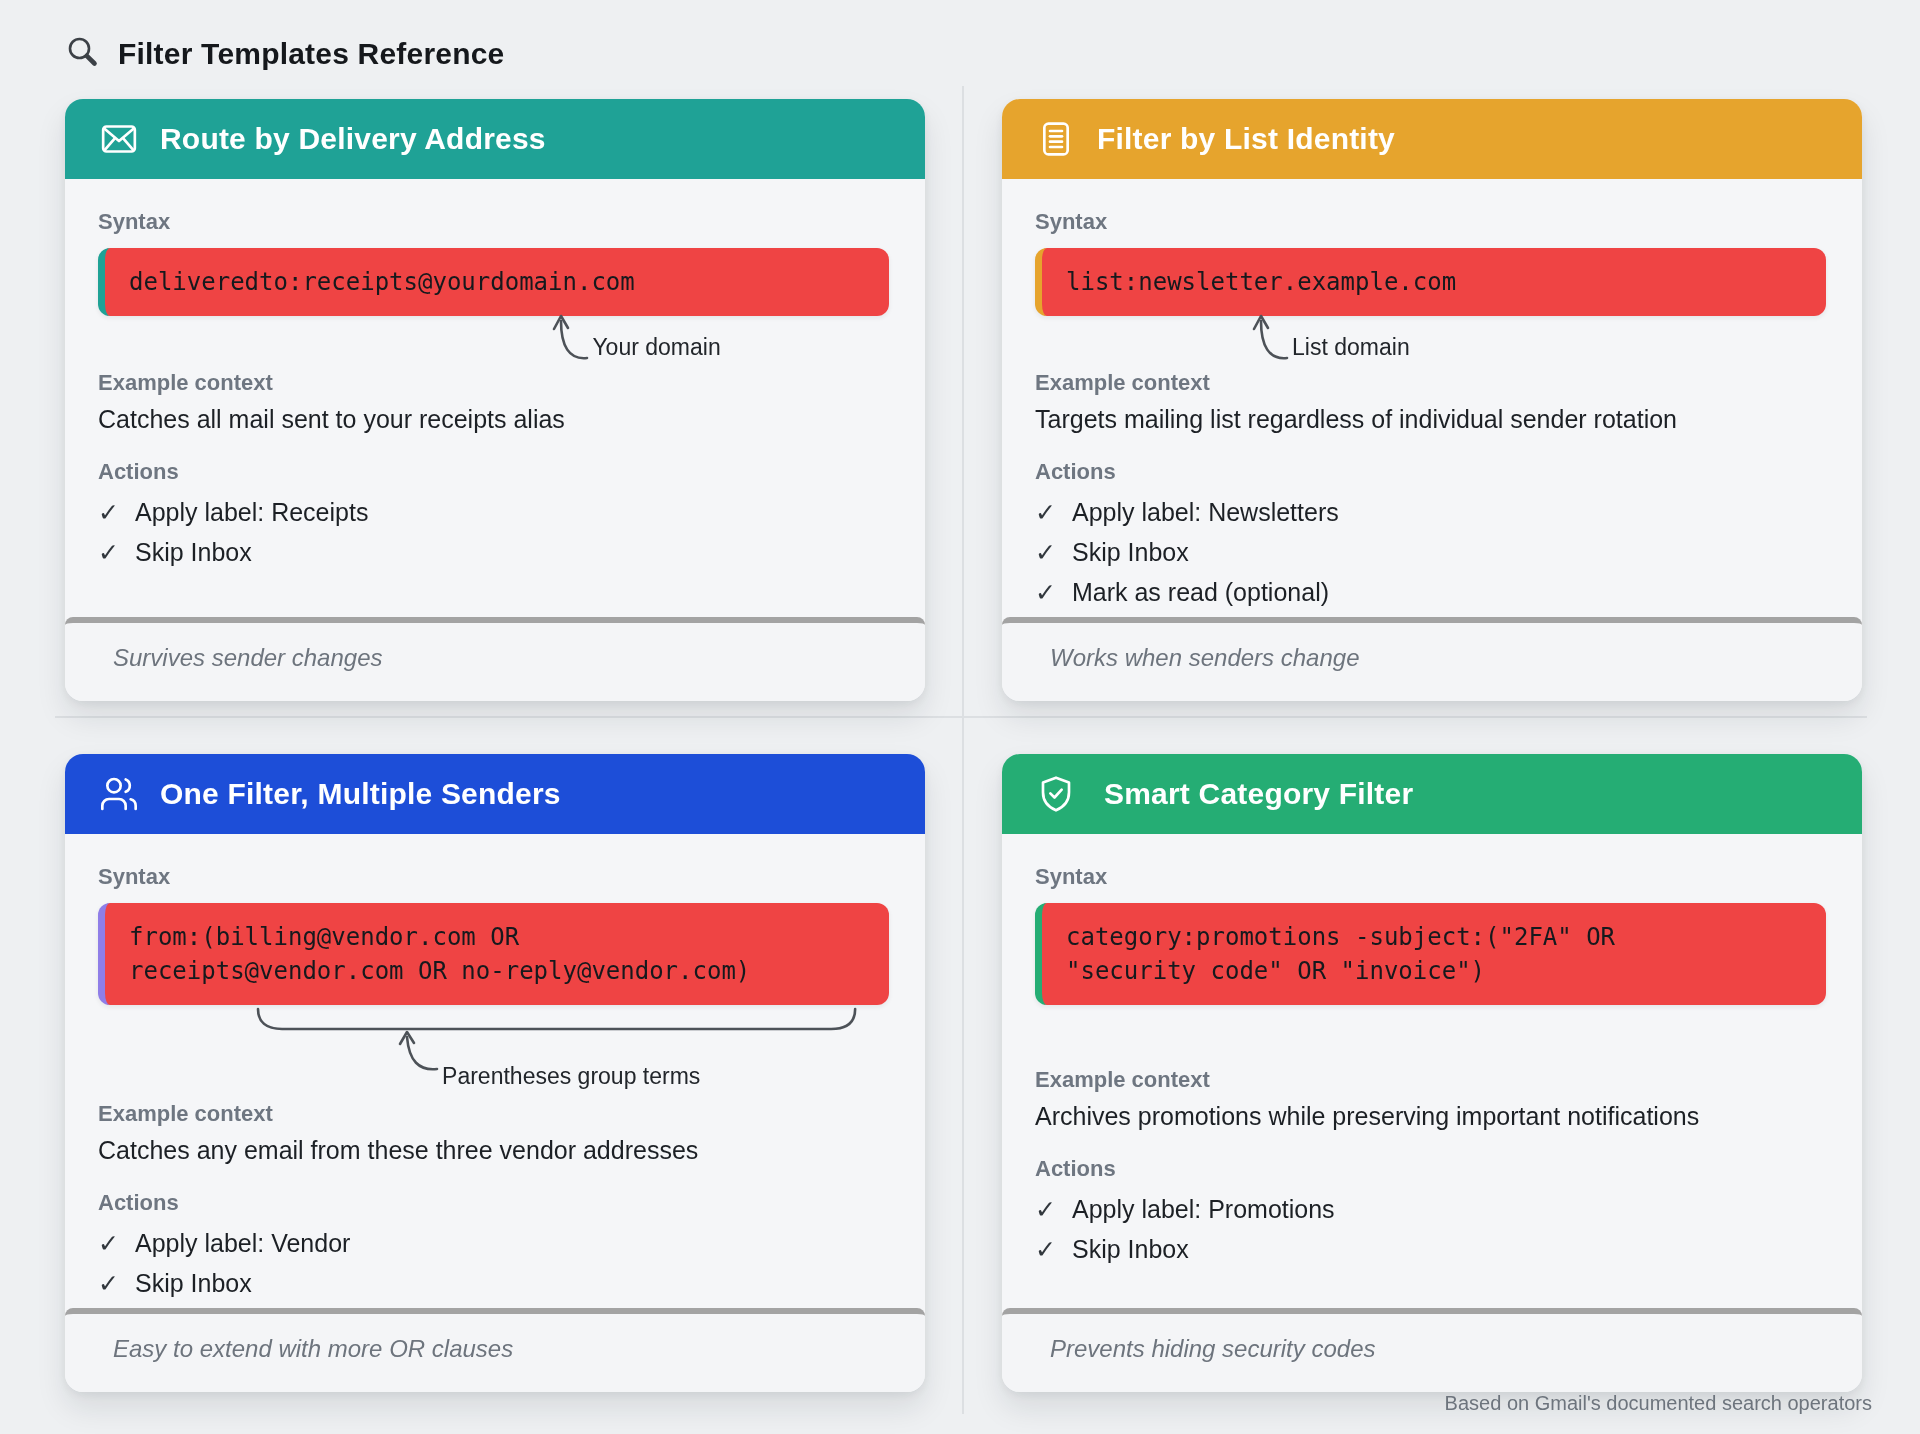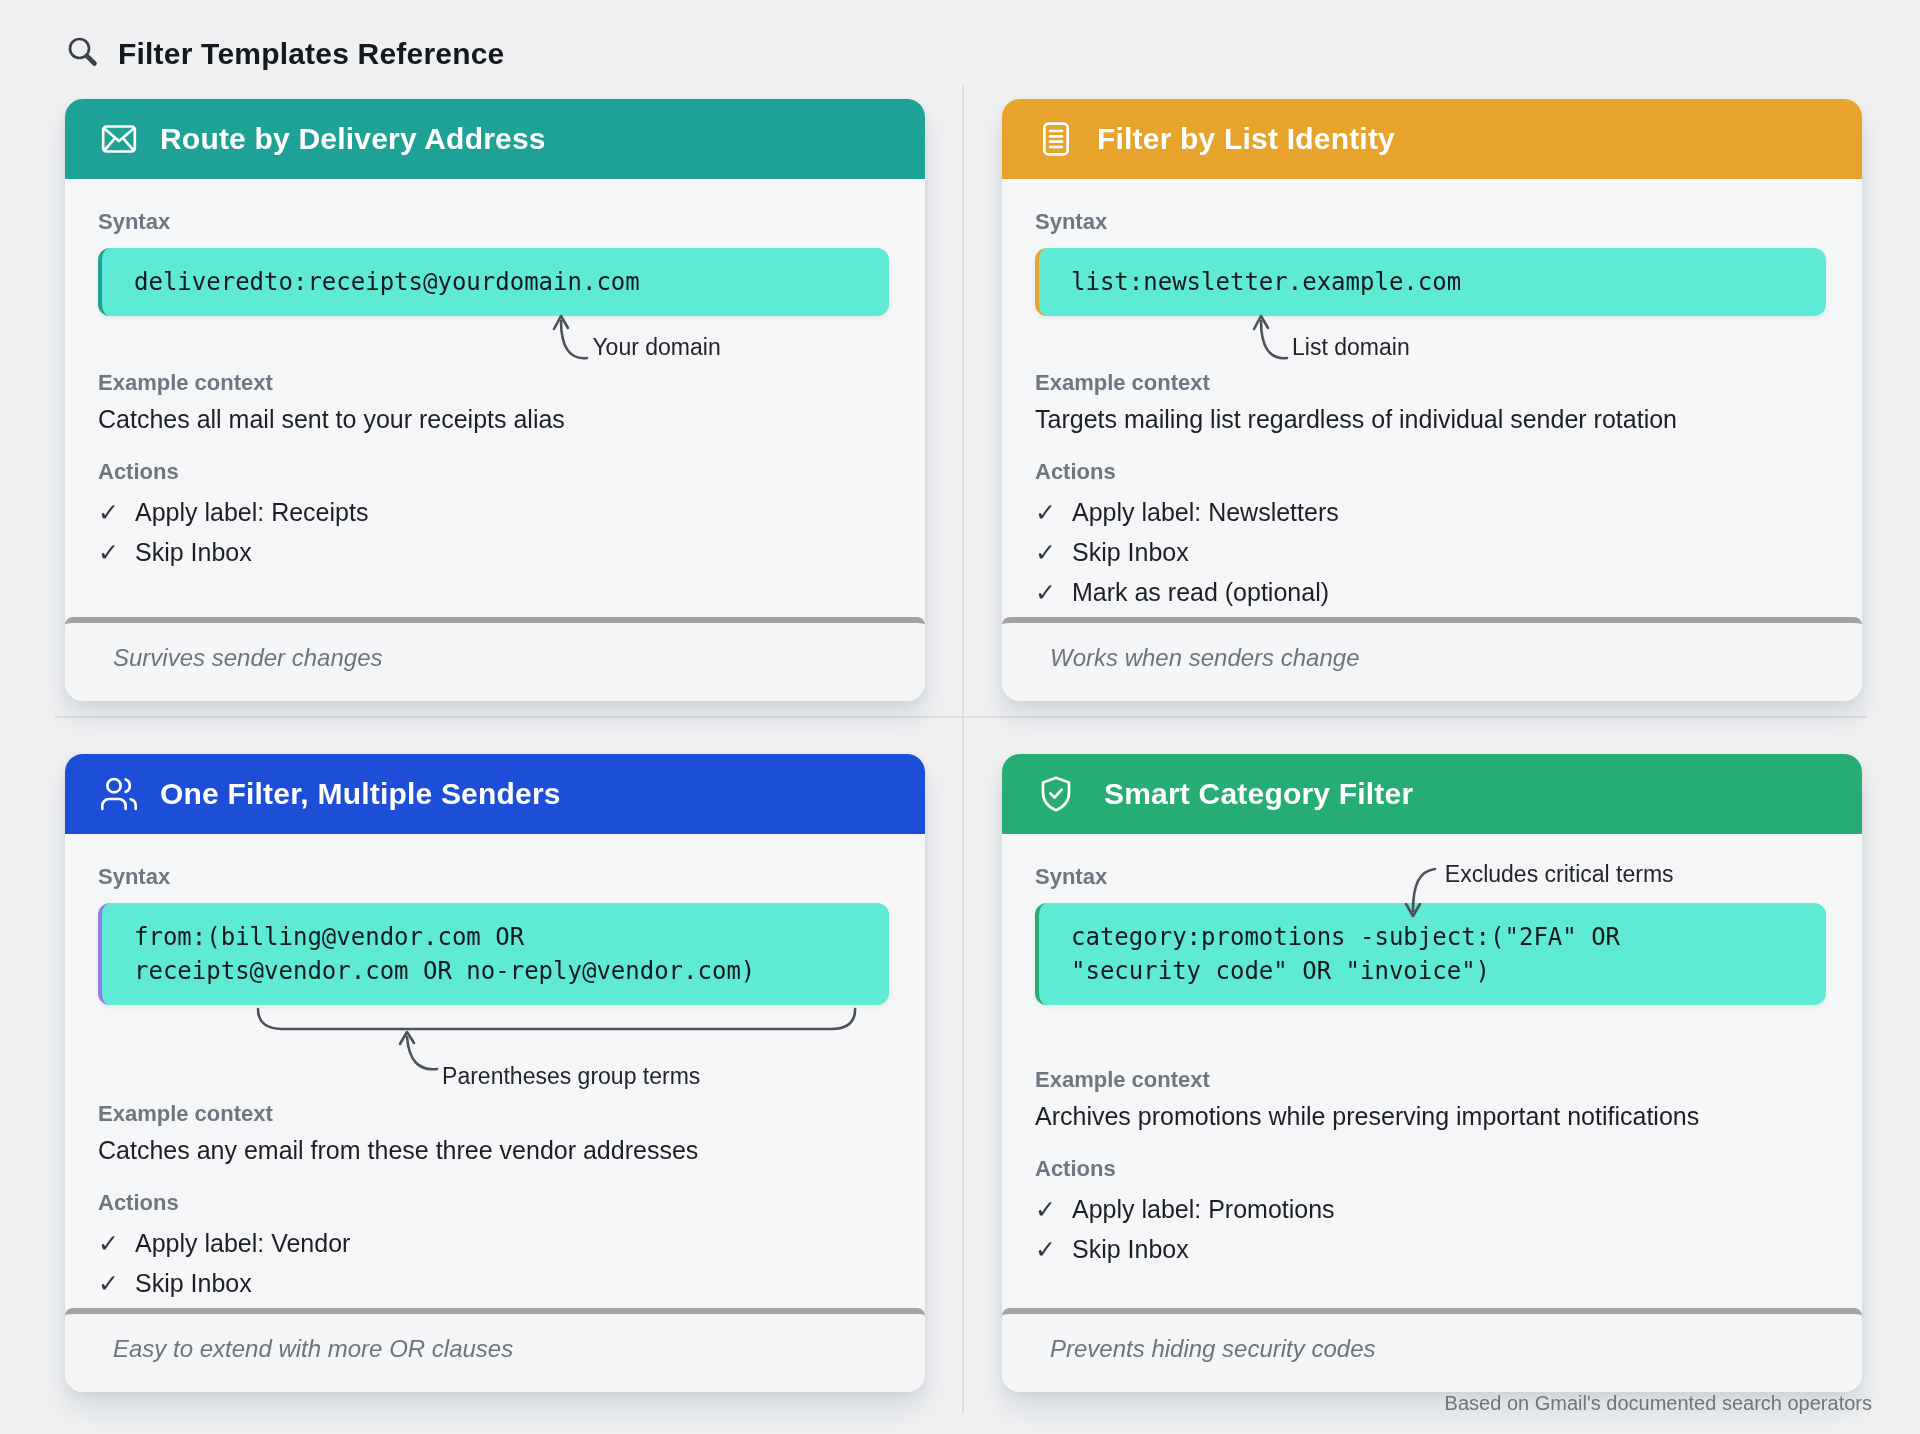--- a/index.html
+++ b/index.html
@@ -47,24 +47,24 @@
     color:#ffffff; font-size:30px; font-weight:700; letter-spacing:.2px;
   }
   .hicon { width:40px; height:40px; flex:0 0 40px; }
   .hicon svg { width:100%; height:100%; stroke:#ffffff; fill:none; stroke-width:1.6; stroke-linecap:round; stroke-linejoin:round; }
 
   .card-body { padding:30px 36px 10px 33px; flex:1 1 auto; display:flex; flex-direction:column; }
   .section-label { font-size:22px; font-weight:700; color:#6e7681; }
 
   .code-wrap { position:relative; margin-top:13px; }
   .code {
-    background:#5eead4;
-    border-left:4px solid #f97316;
+    background:#ef4444;
+    border-left:7px solid #f97316;
     border-radius:12px;
-    padding:17px 32px;
+    padding:17px 24px;
     font-family:"DejaVu Sans Mono", monospace;
     font-size:24px; line-height:1.42; color:#16191d;
     white-space:pre;
     box-shadow:0 2px 5px rgba(20,25,32,.07);
   }
 
   
   .annot-below { position:relative; height:50px; }
   .annot-label { font-size:23px; color:#22262b; white-space:nowrap; }
   .arrow-up { position:absolute; width:40px; height:50px; top:-4px; }
@@ -285,29 +285,20 @@
         <svg viewBox="0 0 24 24">
             <path d="M12 2.2 L19.8 5.1 V11 C19.8 16.4 16.7 19.9 12 21.8 C7.3 19.9 4.2 16.4 4.2 11 V5.1 Z"></path>
             <path d="M8.6 11.6 L11.1 14.1 L15.4 9.4"></path>
           </svg>
       </span>
       <span>Smart Category Filter</span>
     </header>
     <div class="card-body">
       <div class="section-label">Syntax</div>
       <div class="code-wrap">
-        <div class="annot-above">
-          <span class="arrow-down-box">
-            <svg width="34" height="56" viewBox="0 0 34 56">
-                <path class="annot-stroke" d="M32 4 C16 6 10 20 10 46"></path>
-                <path class="annot-stroke" d="M3 39 L10 51 L17 39"></path>
-              </svg>
-          </span>
-          <span class="annot-label">Excludes critical terms</span>
-        </div>
         <pre class="code" style="border-left-color: rgb(37, 173, 116);">category:promotions -subject:("2FA" OR
 "security code" OR "invoice")</pre>
       </div>
       <div class="example-section tall-gap">
         <div class="section-label example-title">Example context</div>
         <div class="example-text">Archives promotions while preserving important notifications</div>
       </div>
       <div class="actions-section">
         <div class="section-label">Actions</div>
         <div class="actions-list">

